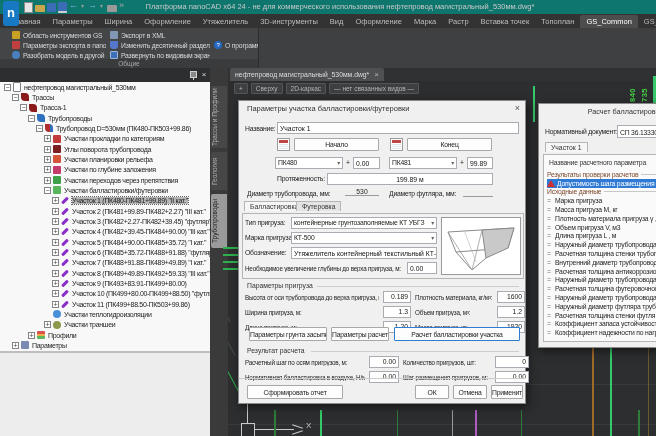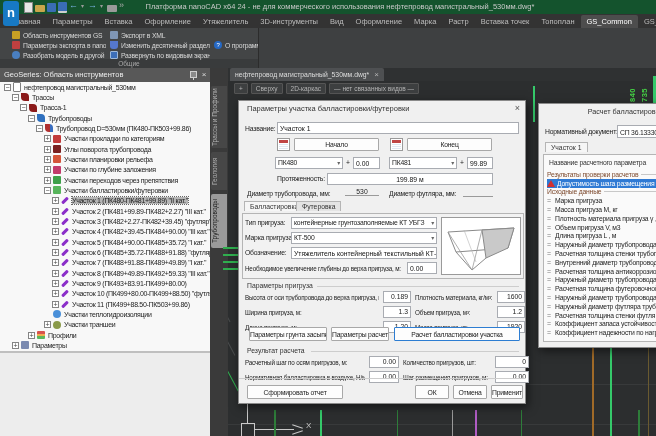--- a/index.html
+++ b/index.html
@@ -3,21 +3,21 @@
 <meta charset="utf-8">
 <style>
   html,body{margin:0;padding:0;background:#1b1b1b;}
   #app{position:relative;width:656px;height:436px;overflow:hidden;
        background:#2c2e2f;font-family:"Liberation Sans","DejaVu Sans",sans-serif;
        -webkit-font-smoothing:antialiased;color:#222;}
   .abs{position:absolute;}
   .nosel{user-select:none;}
 
   
-  #titlebar{left:0;top:0;width:656px;height:14px;background:#14532d;}
+  #titlebar{left:0;top:0;width:656px;height:14px;background:#0f766e;}
   #app-title{left:120px;top:2px;width:440px;text-align:center;font-size:7.5px;color:#c9c9c9;
              white-space:nowrap;overflow:hidden;}
   #logo{left:3px;top:1px;width:16px;height:25px;background:#1779c4;border-radius:3px;z-index:30;
         color:#fff;font-size:13px;font-weight:bold;text-align:center;line-height:24px;}
   #qa{left:24px;top:1px;height:12px;display:flex;align-items:center;gap:2px;}
   .qa{width:10px;height:10px;display:inline-block;position:relative;flex:none;}
   .qa-new-file-icon{background:#e6e6e6;border:1px solid #8a8a8a;width:7px;height:9px;}
   .qa-open-file-icon{background:#c9a64b;width:10px;height:7px;margin-top:2px;border-radius:1px;}
   .qa-save-icon,.qa-save-as-icon{background:#3a6db5;width:9px;height:9px;border-radius:1px;}
   .qa-save-as-icon{border-bottom:2px solid #cfcfcf;}
@@ -175,21 +175,21 @@
       <span class="qa qa-drop"></span>
       <span class="qa qa-forward-icon qa-char"></span>
       <span class="qa qa-drop"></span>
       <span class="qa qa-print-icon"></span>
       <span class="qa qa-more-icon"></span>
     </div>
 
   <div id="ribbon-tabs" class="abs">
       <span class="rtab">Главная</span>
       <span class="rtab">Параметры</span>
-      <span class="rtab">Вставка</span>
+      <span class="rtab">Ширина</span>
       <span class="rtab">Оформление</span>
       <span class="rtab">Утяжелитель</span>
       <span class="rtab">3D-инструменты</span>
       <span class="rtab">Вид</span>
       <span class="rtab">Оформление</span>
       <span class="rtab">Марка</span>
       <span class="rtab">Растр</span>
       <span class="rtab">Вставка точек</span>
       <span class="rtab">Топоплан</span>
       <span class="rtab active">GS_Common</span>
@@ -246,21 +246,20 @@
   <div class="abs grid-h" style="left:525px;top:384px;width:131px;"></div>
   <div class="diag" style="left:216px;top:295px;width:30px;transform:rotate(62deg);"></div>
   <div class="diag" style="left:219px;top:325px;width:34px;transform:rotate(62deg);"></div>
   <div class="diag" style="left:222px;top:360px;width:40px;transform:rotate(62deg);background:#2fae4e;"></div>
   <div id="ucs-vline" class="abs"></div>
   <div id="ucs-box" class="abs"></div>
   <div id="ucs-arrow" class="abs"></div>
   <div id="ucs-head" class="abs"></div>
   <div id="ucs-x" class="abs">X</div>
 
-  <div id="sb-header" class="abs">GeoSeries: Область инструментов</div>
   <div id="sb-pin" class="abs"></div>
   <div id="sb-close" class="abs">×</div>
   <div id="tree" class="abs">
       <div class="tree-row" style="padding-left: 4px;">
         <span class="exp">−</span>
         <span class="tico tico-document-icon"></span>
         <span class="tlabel">нефтепровод магистральный_530мм</span>
       </div>
       <div class="tree-row" style="padding-left: 12px;">
         <span class="exp">−</span>

